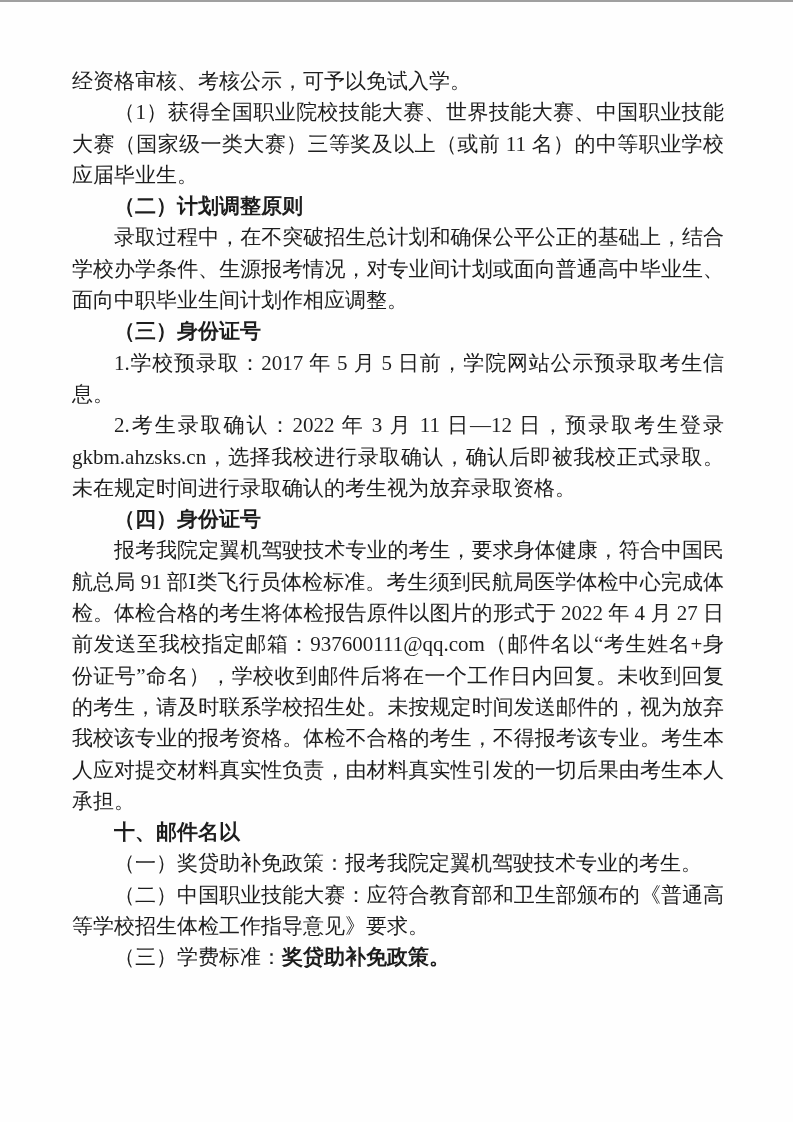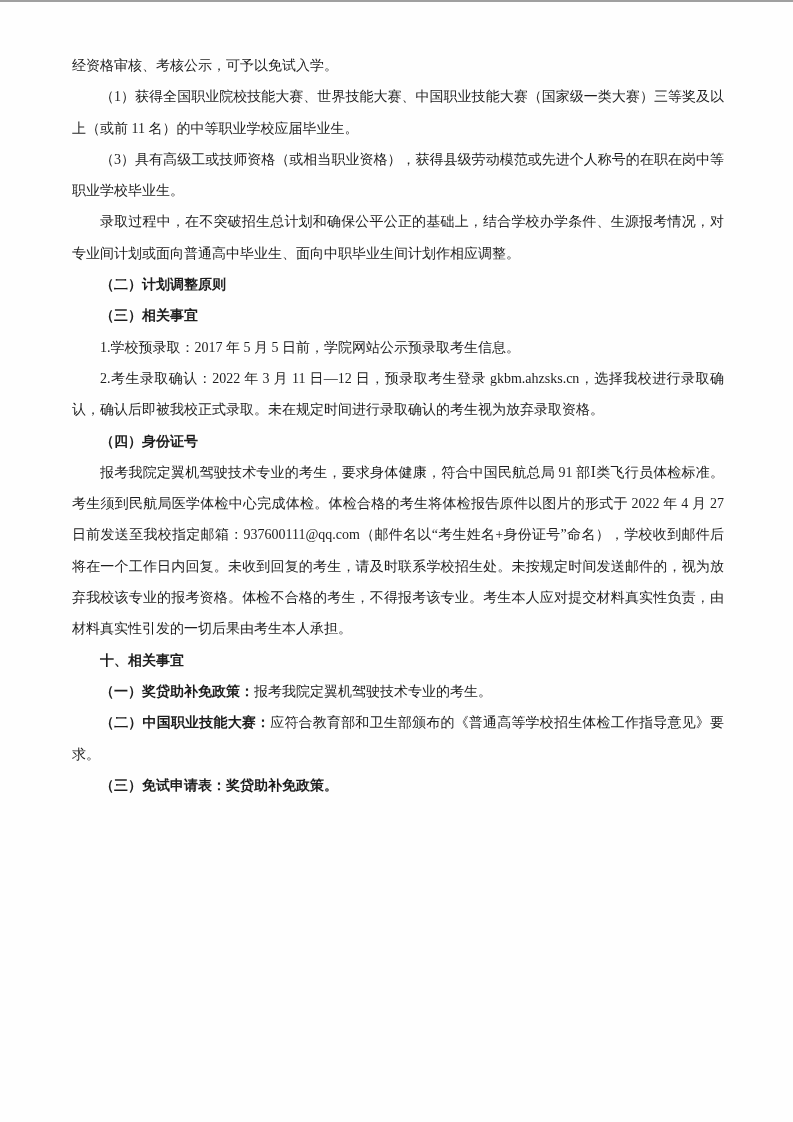--- a/index.html
+++ b/index.html
@@ -18,57 +18,56 @@
   }
   .scan-edge {
     position: absolute;
     top: 0;
     left: 0;
     right: 0;
     height: 2px;
     background: #a0a0a0;
   }
   .doc {
-    padding: 50px 69px 0 72px;
-    font-size: 14px;
+    padding: 66px 69px 0 72px;
+    font-size: 21px;
     line-height: 31.3px;
     text-align: justify;
     text-justify: inter-ideograph;
   }
   .para {
     margin: 0;
     text-indent: 2em;
     text-align: justify;
     text-align-last: left;
     word-break: break-word;
   }
   .para.noindent {
     text-indent: 0;
   }
   .para.heading {
     font-weight: 700;
   }
   .label {
-    font-weight: 700;
+    font-weight: 400;
   }
 </style>
 </head>
 <body>
 
 <div class="sheet" style="background: rgb(254, 254, 254); color: rgb(29, 29, 29);">
   <div class="scan-edge" style="background: rgb(160, 160, 160);"></div>
   <div class="doc" id="doc-body">
       <p class="para noindent"><span>经资格审核、考核公示，可予以免试入学。</span></p>
       <p class="para"><span>（1）获得全国职业院校技能大赛、世界技能大赛、中国职业技能大赛（国家级一类大赛）三等奖及以上（或前 11 名）的中等职业学校应届毕业生。</span></p>
-      <p class="para"><span>（3）具有高级工或技师资格（或相当职业资格），获得县级劳动模范或先进个人称号的在职在岗中等职业学校毕业生。</span></p>
+      <p class="para heading"><span>（二）计划调整原则</span></p>
       <p class="para"><span>录取过程中，在不突破招生总计划和确保公平公正的基础上，结合学校办学条件、生源报考情况，对专业间计划或面向普通高中毕业生、面向中职毕业生间计划作相应调整。</span></p>
-      <p class="para heading"><span>（二）计划调整原则</span></p>
-      <p class="para heading"><span>（三）相关事宜</span></p>
+      <p class="para heading"><span>（三）身份证号</span></p>
       <p class="para"><span>1.学校预录取：2017 年 5 月 5 日前，学院网站公示预录取考生信息。</span></p>
       <p class="para"><span>2.考生录取确认：2022 年 3 月 11 日—12 日，预录取考生登录 gkbm.ahzsks.cn，选择我校进行录取确认，确认后即被我校正式录取。未在规定时间进行录取确认的考生视为放弃录取资格。</span></p>
       <p class="para heading"><span>（四）身份证号</span></p>
       <p class="para"><span>报考我院定翼机驾驶技术专业的考生，要求身体健康，符合中国民航总局 91 部Ⅰ类飞行员体检标准。考生须到民航局医学体检中心完成体检。体检合格的考生将体检报告原件以图片的形式于 2022 年 4 月 27 日前发送至我校指定邮箱：937600111@qq.com（邮件名以“考生姓名+身份证号”命名），学校收到邮件后将在一个工作日内回复。未收到回复的考生，请及时联系学校招生处。未按规定时间发送邮件的，视为放弃我校该专业的报考资格。体检不合格的考生，不得报考该专业。考生本人应对提交材料真实性负责，由材料真实性引发的一切后果由考生本人承担。</span></p>
-      <p class="para heading"><span>十、相关事宜</span></p>
+      <p class="para heading"><span>十、邮件名以</span></p>
       <p class="para"><span class="label">（一）奖贷助补免政策：</span><span>报考我院定翼机驾驶技术专业的考生。</span></p>
       <p class="para"><span class="label">（二）中国职业技能大赛：</span><span>应符合教育部和卫生部颁布的《普通高等学校招生体检工作指导意见》要求。</span></p>
-      <p class="para heading"><span class="label">（三）免试申请表：</span><span>奖贷助补免政策。</span></p>
+      <p class="para heading"><span class="label">（三）学费标准：</span><span>奖贷助补免政策。</span></p>
     </div>
 </div>
 
 </body></html>

